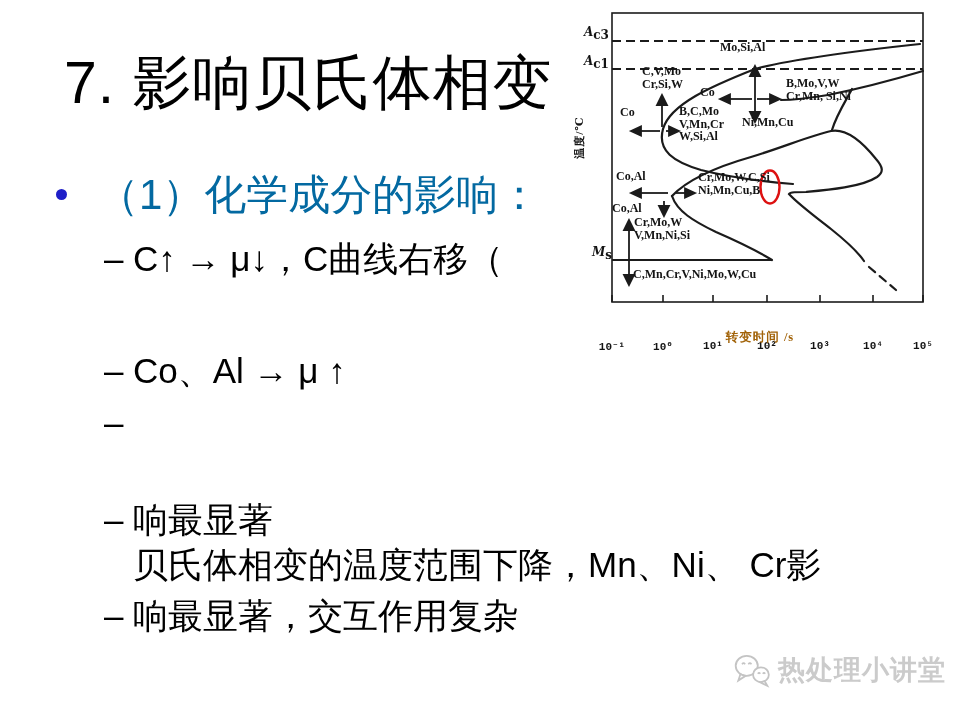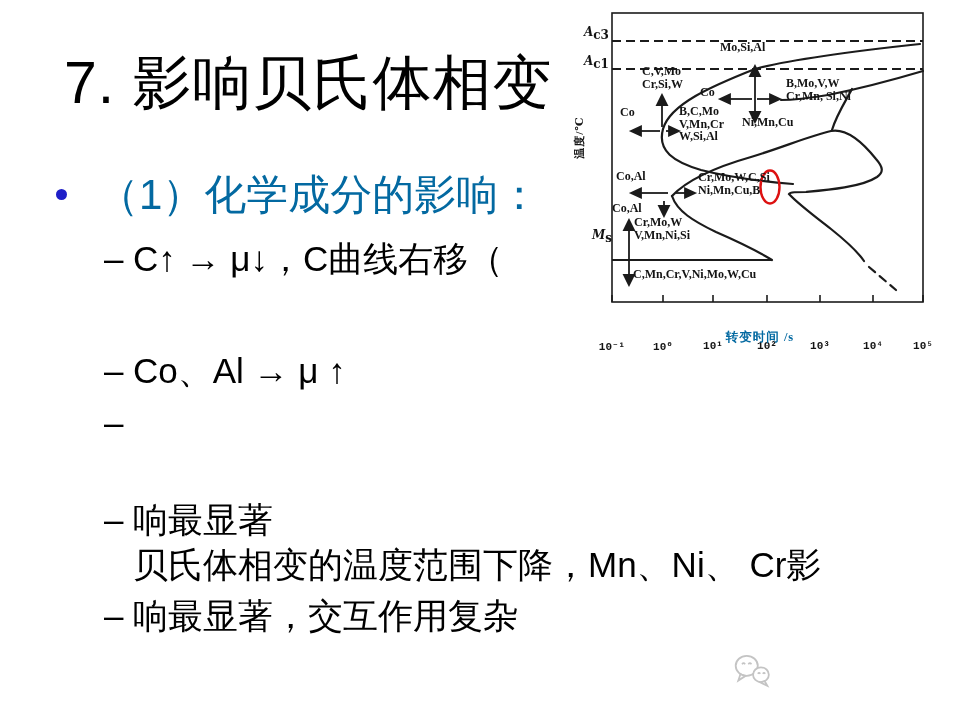--- a/index.html
+++ b/index.html
@@ -25,21 +25,21 @@
           font-weight:700;font-size:12px;line-height:12.5px;color:#141414;white-space:nowrap;}
   .reflabel{position:absolute;font-family:"DejaVu Serif",serif;font-style:italic;
           font-weight:700;font-size:12px;color:#141414;}
   .reflabel sub{font-size:12px;font-style:normal;text-align:center;}
   .ylab{position:absolute;left:-26px;top:130px;width:90px;text-align:center;
         transform:rotate(-90deg);font-weight:700;font-size:11px;
         font-family:"Liberation Serif","DejaVu Serif",serif;color:#141414;letter-spacing:1px;}
   .tick{position:absolute;top:305px;width:36px;text-align:center;
         font-family:Liberation Mono, monospace;font-weight:700;font-size:11px;color:#141414;margin-top:35px;}
   .xlab{position:absolute;left:138px;top:329px;width:124px;text-align:center;
-        font-weight:700;font-size:12.5px;color:#0369a1;letter-spacing:1px;
+        font-weight:700;font-size:12.5px;color:#a16207;letter-spacing:1px;
         font-family:"Liberation Serif","DejaVu Serif",serif;}
 
   
   .watermark{position:absolute;left:731px;top:650px;display:flex;align-items:center;gap:5px;}
   .watermark .wm-text{font-size:27px;font-weight:700;letter-spacing:1px;color:#cbcbcb;
         text-shadow:1px 1px 0 #ffffff;white-space:nowrap;}
 </style>
 </head>
 <body>
 
@@ -123,21 +123,21 @@
         <line x1="820" y1="295" x2="820" y2="302"></line>
           <line x1="873" y1="295" x2="873" y2="302"></line>
         <line x1="923" y1="295" x2="923" y2="302"></line>
       </g>
 
       <ellipse cx="770" cy="187" rx="9.5" ry="16.5" fill="none" stroke="#dd1111" stroke-width="2.4"></ellipse>
     </svg>
 
     <div class="reflabel" style="left:24px;top:25px"><span>A</span><sub>c3</sub></div>
     <div class="reflabel" style="left:24px;top:54px"><span>A</span><sub>c1</sub></div>
-    <div class="reflabel" style="left:32px;top:228px"><span>M</span><sub>s</sub></div>
+    <div class="reflabel" style="left:32px;top:245px"><span>M</span><sub>s</sub></div>
     <div class="ylab">温度/℃</div>
 
     <div class="dlabel" style="left:160px;top:41px">Mo,Si,Al</div>
     <div class="dlabel" style="left:82px;top:65px">
       <span style="display:block">C,V,Mo</span>
       <span style="display:block">Cr,Si,W</span>
     </div>
     <div class="dlabel" style="left:140px;top:86px">Co</div>
     <div class="dlabel" style="left:226px;top:77px">
       <span style="display:block">B,Mo,V,W</span>
@@ -180,15 +180,16 @@
         <ellipse cx="27.5" cy="23.5" rx="7.5" ry="7"></ellipse>
         <path d="M31 29.5 L33.5 34 L27 30.8 Z"></path>
       </g>
       <g stroke="#c4c4c4" stroke-width="1.5" fill="none">
         <path d="M9.5 13.5 Q11 11.5 12.5 13.5"></path>
         <path d="M15.5 13.5 Q17 11.5 18.5 13.5"></path>
         <path d="M24.5 22.5 Q25.7 21 26.9 22.5"></path>
         <path d="M29.2 22.5 Q30.4 21 31.6 22.5"></path>
       </g>
     </svg>
+    <span class="wm-text">热处理小讲堂</span>
   </div>
 
 </div>
 
 </body></html>

